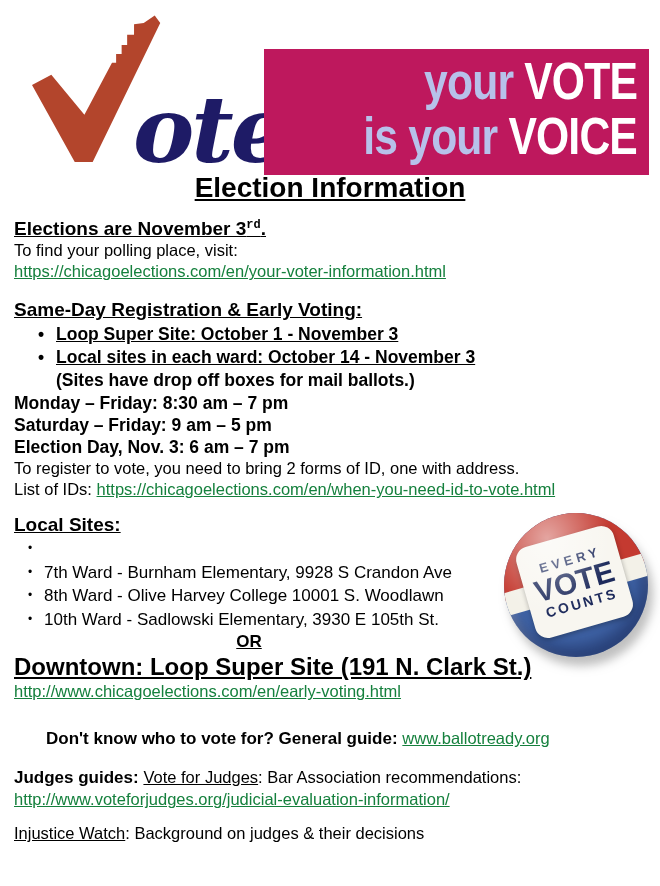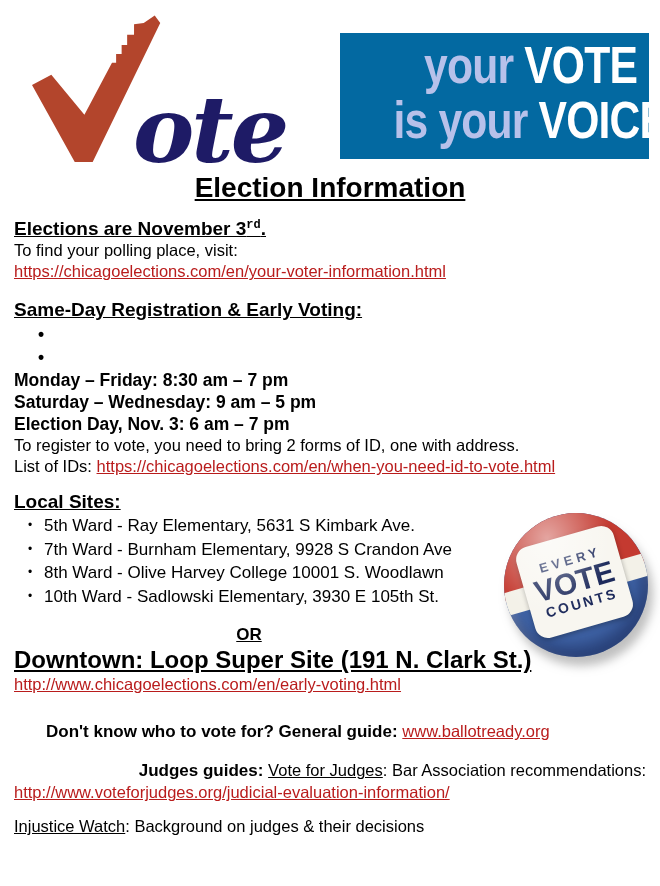--- a/index.html
+++ b/index.html
@@ -11,46 +11,46 @@
   
   .header { position:relative; height:166px; }
   .logo { position:absolute; left:32px; top:6px; height:156px; display:flex; align-items:flex-end; }
   .logo svg { width:131px; height:148px; display:block; }
   .logo .ote {
     font-family:"DejaVu Serif", serif; font-style:italic; font-weight:bold;
     font-size:92px; line-height:1; color:#1e1b66; letter-spacing:-3px;
     margin-left:-30px; transform:translateY(14px);
   }
   .banner {
-    position:absolute; right:11px; top:33px; width:309px; height:126px;
-    background:#0369a1; text-align:right; padding:5px 12px 0 0; overflow:hidden;
+    position:absolute; right:11px; top:49px; width:385px; height:126px;
+    background:#be185d; text-align:right; padding:5px 12px 0 0; overflow:hidden;
   }
   .banner .bline {
     font-weight:bold; font-size:52px; line-height:55px; letter-spacing:-1px;
     transform:scaleX(0.82); transform-origin:100% 50%; white-space:nowrap; color:#fff;
   }
   .banner .lt { color:#b7c1ea; }
   
   .title-row { text-align:center; margin-top:6px; }
   .page-title { display:inline-block; font-size:28px; font-weight:bold; text-decoration:underline; }
   
   .content { padding:0 14px; position:relative; }
   .h-sec { font-size:19px; font-weight:bold; text-decoration:underline; margin-top:14px; display:block; }
   .body-txt { font-size:16.5px; line-height:21px; }
-  .link { color:#b91c1c; text-decoration:underline; font-size:16.5px; line-height:21px; cursor:pointer; }
+  .link { color:#15803d; text-decoration:underline; font-size:16.5px; line-height:21px; cursor:pointer; }
   .u { text-decoration:underline; }
   .bb-list { margin-top:2px; }
   .bb-item { display:flex; font-size:17.5px; font-weight:bold; line-height:23px; padding-left:24px; }
   .bb-item .dot { width:18px; flex:none; }
   .note-line { display:block; }
   .hours { font-size:17.5px; font-weight:bold; line-height:22px; }
   .ls-list { margin-top:1px; }
   .ls-item { display:flex; font-size:17px; line-height:23.5px; padding-left:14px; }
   .ls-item .dot { width:16px; flex:none; font-size:12px; line-height:23.5px; }
-  .or-line { width:470px; text-align:center; font-size:17px; font-weight:bold; margin-top:17px; }
+  .or-line { width:470px; text-align:center; font-size:17px; font-weight:bold; margin-top:1px; }
   .downtown { font-size:24px; font-weight:bold; margin-top:1px; }
   .h-bold { font-size:17px; font-weight:bold; line-height:22px; }
   
   .badge {
     position:absolute; left:504px; top:513px; width:144px; height:144px; border-radius:50%;
     background:#3f63a6; overflow:hidden;
     box-shadow: 5px 9px 10px rgba(130,130,130,.5), inset -6px -10px 16px rgba(10,20,60,.45), inset 5px 7px 12px rgba(255,255,255,.4);
   }
   .badge .half-red { position:absolute; left:-28%; top:-34%; width:160%; height:80%; background:#c43a30; transform:rotate(-16deg); }
   .badge .stripe { position:absolute; left:-18%; top:42%; width:136%; height:16%; background:#f3f1e8; transform:rotate(-16deg); }
@@ -93,36 +93,40 @@
   <div class="content">
 
     <span class="h-sec"><span>Elections are November 3</span><sup>rd</sup><span>.</span></span>
     <div class="body-txt">To find your polling place, visit:</div>
     <div><a class="link">https://chicagoelections.com/en/your-voter-information.html</a></div>
 
     <span class="h-sec" style="margin-top:17px;">Same-Day Registration &amp; Early Voting:</span>
     <div class="bb-list">
       <div class="bb-item">
         <span class="dot">•</span>
+        <span class="u">Loop Super Site: October 1 - November 3</span>
       </div>
       <div class="bb-item">
         <span class="dot">•</span>
+        <span>
+          <span class="u">Local sites in each ward: October 14 - November 3</span>
+          <span class="note-line">(Sites have drop off boxes for mail ballots.)</span>
+        </span>
       </div>
     </div>
     <div class="hours">Monday – Friday: 8:30 am – 7 pm</div>
-    <div class="hours">Saturday – Wednesday: 9 am – 5 pm</div>
+    <div class="hours">Saturday – Friday: 9 am – 5 pm</div>
     <div class="hours">Election Day, Nov. 3: 6 am – 7 pm</div>
     <div class="body-txt">To register to vote, you need to bring 2 forms of ID, one with address.</div>
     <div class="body-txt"><span>List of IDs: </span><a class="link">https://chicagoelections.com/en/when-you-need-id-to-vote.html</a></div>
 
     <span class="h-sec" style="">Local Sites:</span>
     <div class="ls-list">
       <div class="ls-item">
           <span class="dot">•</span>
-          <span>5th Ward - Ray Elementary, 5631 S Kimbark Ave.</span>
         </div>
       <div class="ls-item">
           <span class="dot">•</span>
           <span>7th Ward - Burnham Elementary, 9928 S Crandon Ave</span>
         </div>
       <div class="ls-item">
           <span class="dot">•</span>
           <span>8th Ward - Olive Harvey College 10001 S. Woodlawn</span>
         </div>
       <div class="ls-item">
@@ -130,21 +134,21 @@
           <span>10th Ward - Sadlowski Elementary, 3930 E 105th St.</span>
         </div>
     </div>
     <div class="or-line"><span class="u">OR</span></div>
     <div class="downtown"><span class="u">Downtown: Loop Super Site (191 N. Clark St.)</span></div>
 
     <div><a class="link">http://www.chicagoelections.com/en/early-voting.html</a></div>
 
     <div class="body-txt mt" style="margin-top:26px;"><span class="h-bold">Don't know who to vote for? General guide: </span><a class="link">www.ballotready.org</a></div>
 
-    <div class="body-txt" style="margin-top:17px;text-align:right;"><span class="h-bold">Judges guides: </span><span class="u">Vote for Judges</span><span>: Bar Association recommendations:</span></div>
+    <div class="body-txt" style="margin-top:17px;"><span class="h-bold">Judges guides: </span><span class="u">Vote for Judges</span><span>: Bar Association recommendations:</span></div>
     <div><a class="link">http://www.voteforjudges.org/judicial-evaluation-information/</a></div>
 
     <div class="body-txt" style="margin-top:13px;"><span class="u">Injustice Watch</span><span>: Background on judges &amp; their decisions</span></div>
 
   </div>
 
   <div class="badge">
     <div class="half-red"></div>
     <div class="stripe"></div>
     <div class="label">

